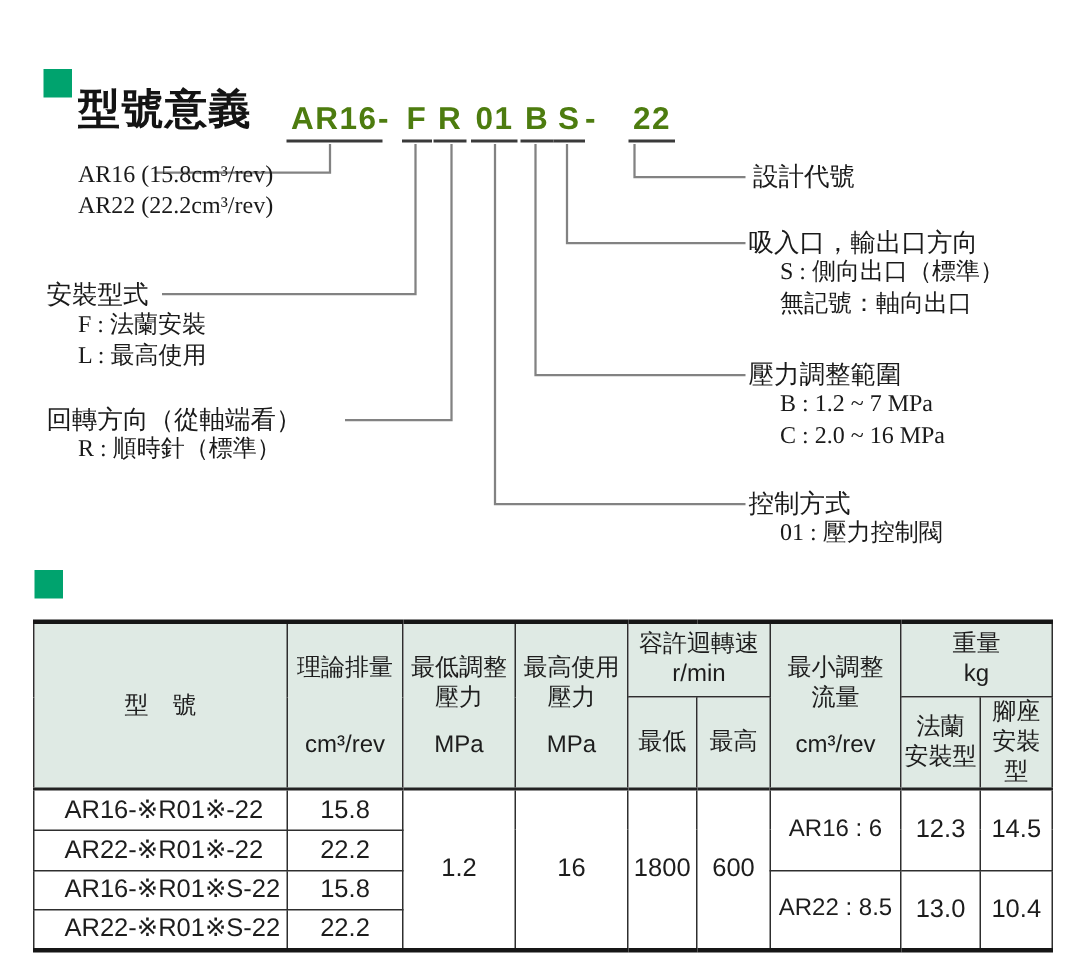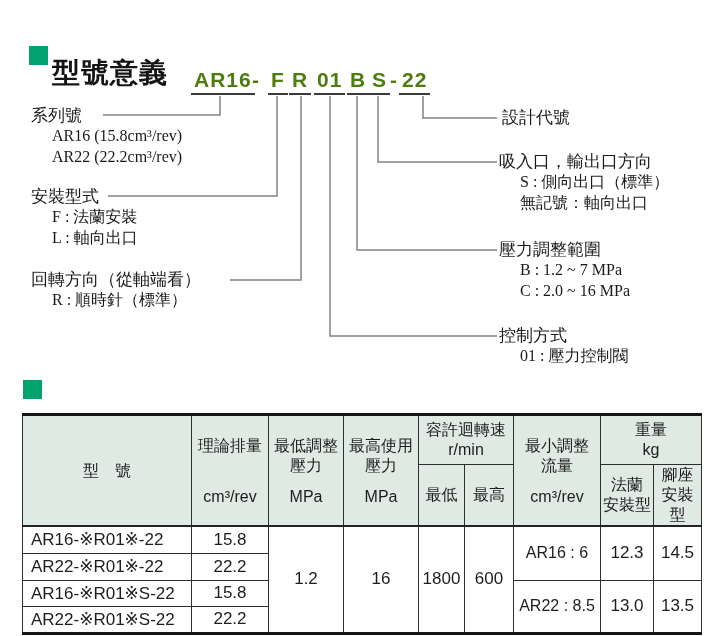--- a/index.html
+++ b/index.html
@@ -39,63 +39,62 @@
   #spec-table th{background:#dfeae4;font-size:16px;line-height:20px;}
   #spec-table .thick-top{border-top:3px solid #161616;}
   #spec-table .thick-bottom{border-bottom:3px solid #161616;}
   #spec-table .hdr-split{border-bottom:2.5px solid #232323;}
   .hcell{display:flex;flex-direction:column;justify-content:space-between;
          align-items:center;height:86px;padding:8px 0 7px 0;box-sizing:border-box;}
   .hcell-center{display:flex;flex-direction:column;justify-content:center;
          align-items:center;}
   .sub2{font-size:14px;line-height:17px;}
   #spec-table td{font-size:17px;background:#ffffff;}
-  #spec-table td.model{text-align:left;padding-left:8px;font-size:17px;}
+  #spec-table td.model{text-align:left;padding-left:20px;font-size:17px;}
   #spec-table td.flow{font-size:16px;}
 </style>
 </head>
 <body>
 
 <div id="page">
 
   <div class="sec-head" id="head-model">
     <span class="green-sq"></span>
     <span class="sec-title">型號意義</span>
   </div>
 
   <span class="seg u" style="left:191px">AR16</span>
   <span class="seg" style="left:252px">-</span>
   <span class="seg u" style="left:268px">F</span>
   <span class="seg u" style="left:289px">R</span>
   <span class="seg u" style="left:314px">01</span>
   <span class="seg u" style="left:347px">B</span>
   <span class="seg u" style="left:369px">S</span>
   <span class="seg" style="left:390px">-</span>
-  <span class="seg u" style="left:399px">22</span>
+  <span class="seg u" style="left:419px">22</span>
 
   <svg id="connectors" width="724" height="380">
     <polyline points="103,115 220,115 220,96"></polyline>
     <polyline points="108,196 277,196 277,96"></polyline>
     <polyline points="230,280 301,280 301,96"></polyline>
     <polyline points="330,96 330,336 497,336"></polyline>
     <polyline points="357,96 357,250 497,250"></polyline>
     <polyline points="378,96 378,162 497,162"></polyline>
     <polyline points="423,96 423,118 497,118"></polyline>
   </svg>
 
   <div class="lbl" style="left:31px;top:106px">
-    <div class="lbl-title">系列號</div>
     <div class="lbl-item">AR16 (15.8cm³/rev)</div>
     <div class="lbl-item">AR22 (22.2cm³/rev)</div>
   </div>
 
   <div class="lbl" style="left:31px;top:187px">
     <div class="lbl-title">安裝型式</div>
     <div class="lbl-item">F : 法蘭安裝</div>
-    <div class="lbl-item">L : 軸向出口</div>
+    <div class="lbl-item">L : 最高使用</div>
   </div>
 
   <div class="lbl" style="left:31px;top:270px">
     <div class="lbl-title">回轉方向（從軸端看）</div>
     <div class="lbl-item">R : 順時針（標準）</div>
   </div>
 
   <div class="lbl" style="left:502px;top:108px">
     <div class="lbl-title">設計代號</div>
   </div>
@@ -194,21 +193,21 @@
     </tr>
     <tr style="height:27px">
       <td class="model">AR22-※R01※-22</td>
       <td>22.2</td>
     </tr>
     <tr style="height:26px">
       <td class="model">AR16-※R01※S-22</td>
       <td>15.8</td>
       <td rowspan="2" class="flow thick-bottom">AR22 : 8.5</td>
       <td rowspan="2" class="thick-bottom">13.0</td>
-      <td rowspan="2" class="thick-bottom">13.5</td>
+      <td rowspan="2" class="thick-bottom">10.4</td>
     </tr>
     <tr style="height:27px">
       <td class="model thick-bottom">AR22-※R01※S-22</td>
       <td class="thick-bottom">22.2</td>
     </tr>
   </tbody>
     </table>
 
 </div>
 

